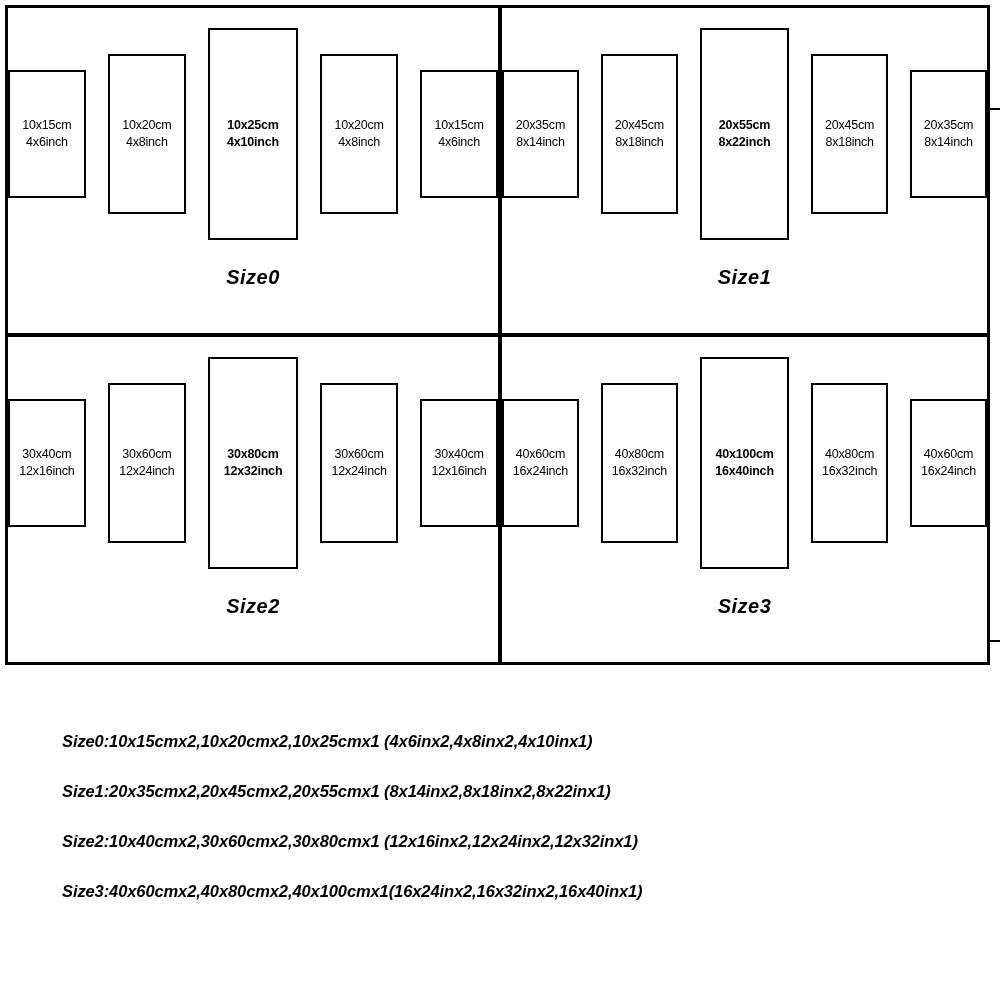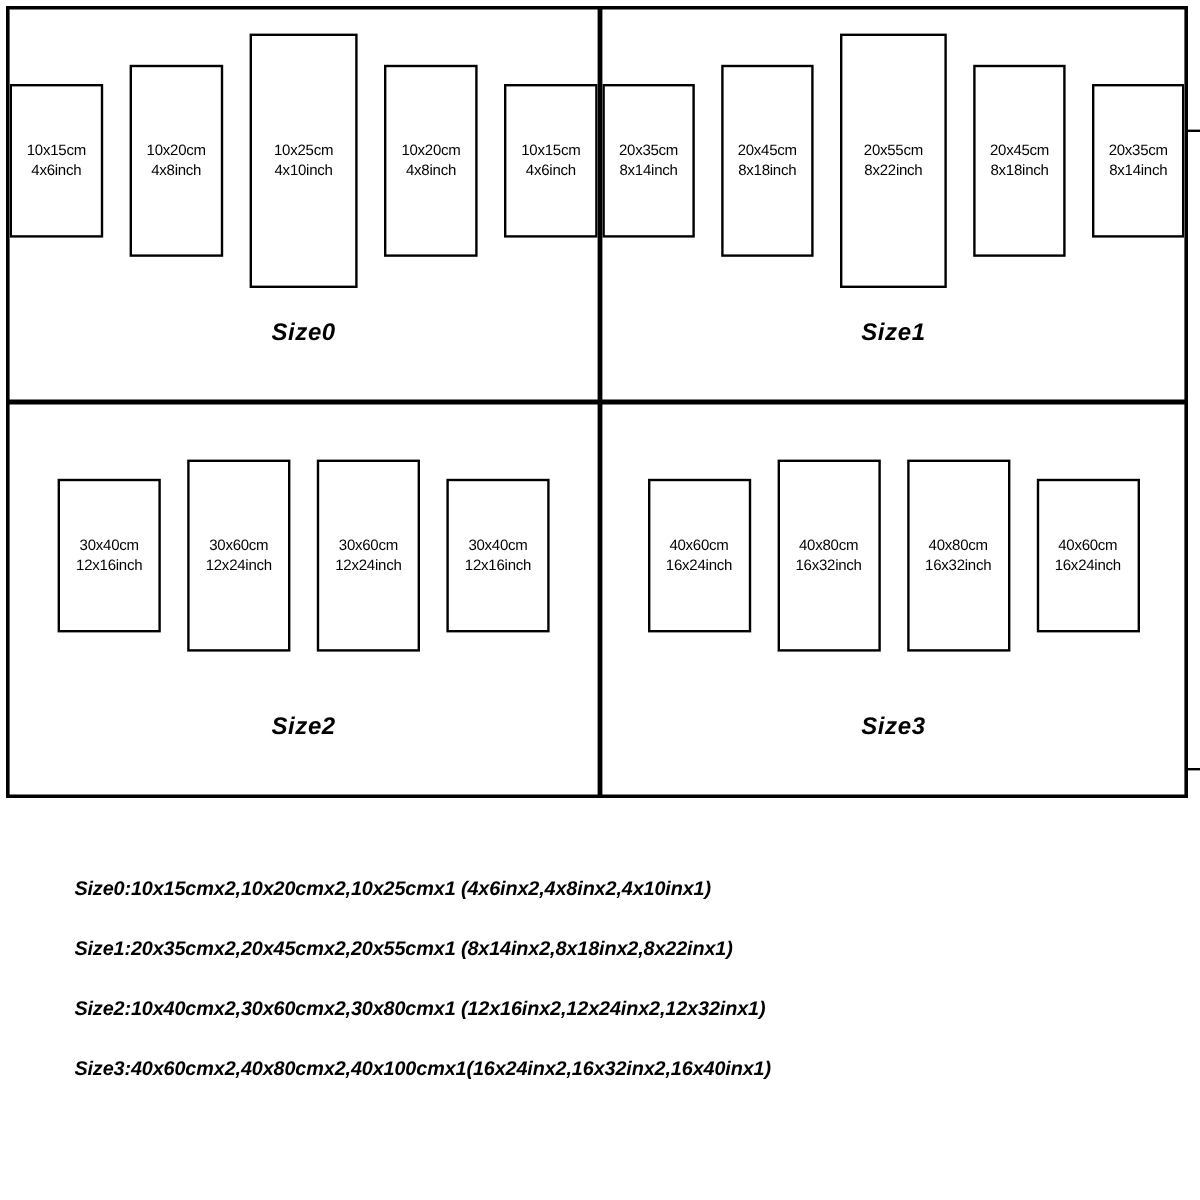--- a/index.html
+++ b/index.html
@@ -71,21 +71,21 @@
   .frame .l1, .frame .l2 {
     font-size: 12.5px;
     white-space: nowrap;
     text-align: center;
     letter-spacing: -0.2px;
   }
 
   
   .f-a { width: 86px; height: 128px; }
   .f-b { width: 86px; height: 160px; }
-  .f-c { width: 100px; height: 212px; }
+  .f-c { width: 100px; height: 212px; font-weight: bold; }
 
   .panel-title {
     position: absolute;
     left: 0;
     right: 0;
     top: 258px;
     text-align: center;
     font-size: 20px;
     font-weight: bold;
     font-style: italic;
@@ -181,20 +181,24 @@
     <div class="panel p2">
       <div class="frames">
         <div class="frame f-a">
           <div class="l1">30x40cm</div>
           <div class="l2">12x16inch</div>
         </div>
         <div class="frame f-b">
           <div class="l1">30x60cm</div>
           <div class="l2">12x24inch</div>
         </div>
+        <div class="frame f-c">
+          <div class="l1">30x80cm</div>
+          <div class="l2">12x32inch</div>
+        </div>
         <div class="frame f-b">
           <div class="l1">30x60cm</div>
           <div class="l2">12x24inch</div>
         </div>
         <div class="frame f-a">
           <div class="l1">30x40cm</div>
           <div class="l2">12x16inch</div>
         </div>
       </div>
       <div class="panel-title">Size2</div>
@@ -202,20 +206,24 @@
 
     <div class="panel p3">
       <div class="frames">
         <div class="frame f-a">
           <div class="l1">40x60cm</div>
           <div class="l2">16x24inch</div>
         </div>
         <div class="frame f-b">
           <div class="l1">40x80cm</div>
           <div class="l2">16x32inch</div>
+        </div>
+        <div class="frame f-c">
+          <div class="l1">40x100cm</div>
+          <div class="l2">16x40inch</div>
         </div>
         <div class="frame f-b">
           <div class="l1">40x80cm</div>
           <div class="l2">16x32inch</div>
         </div>
         <div class="frame f-a">
           <div class="l1">40x60cm</div>
           <div class="l2">16x24inch</div>
         </div>
       </div>

